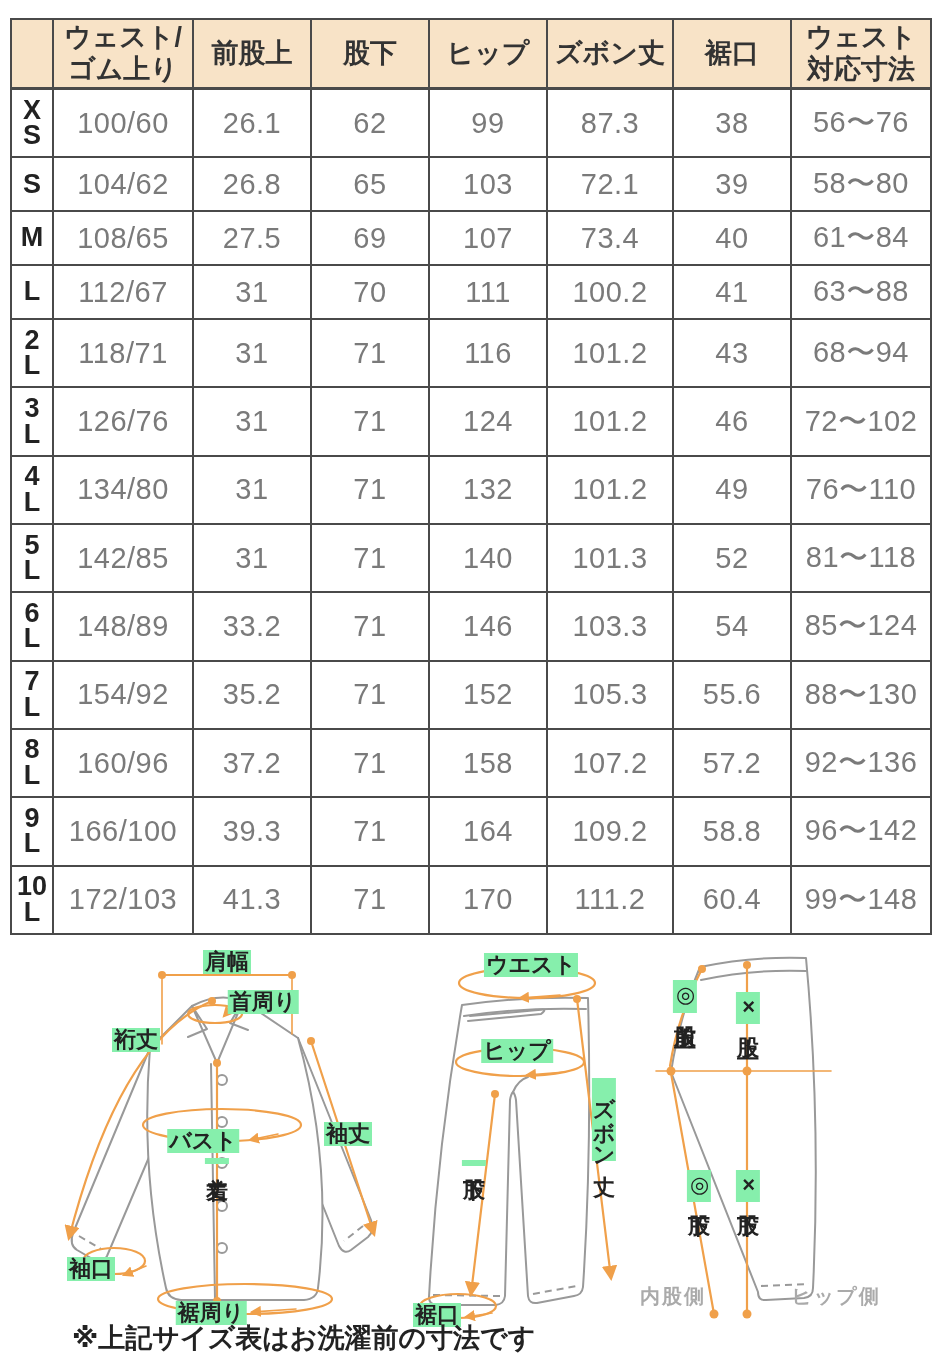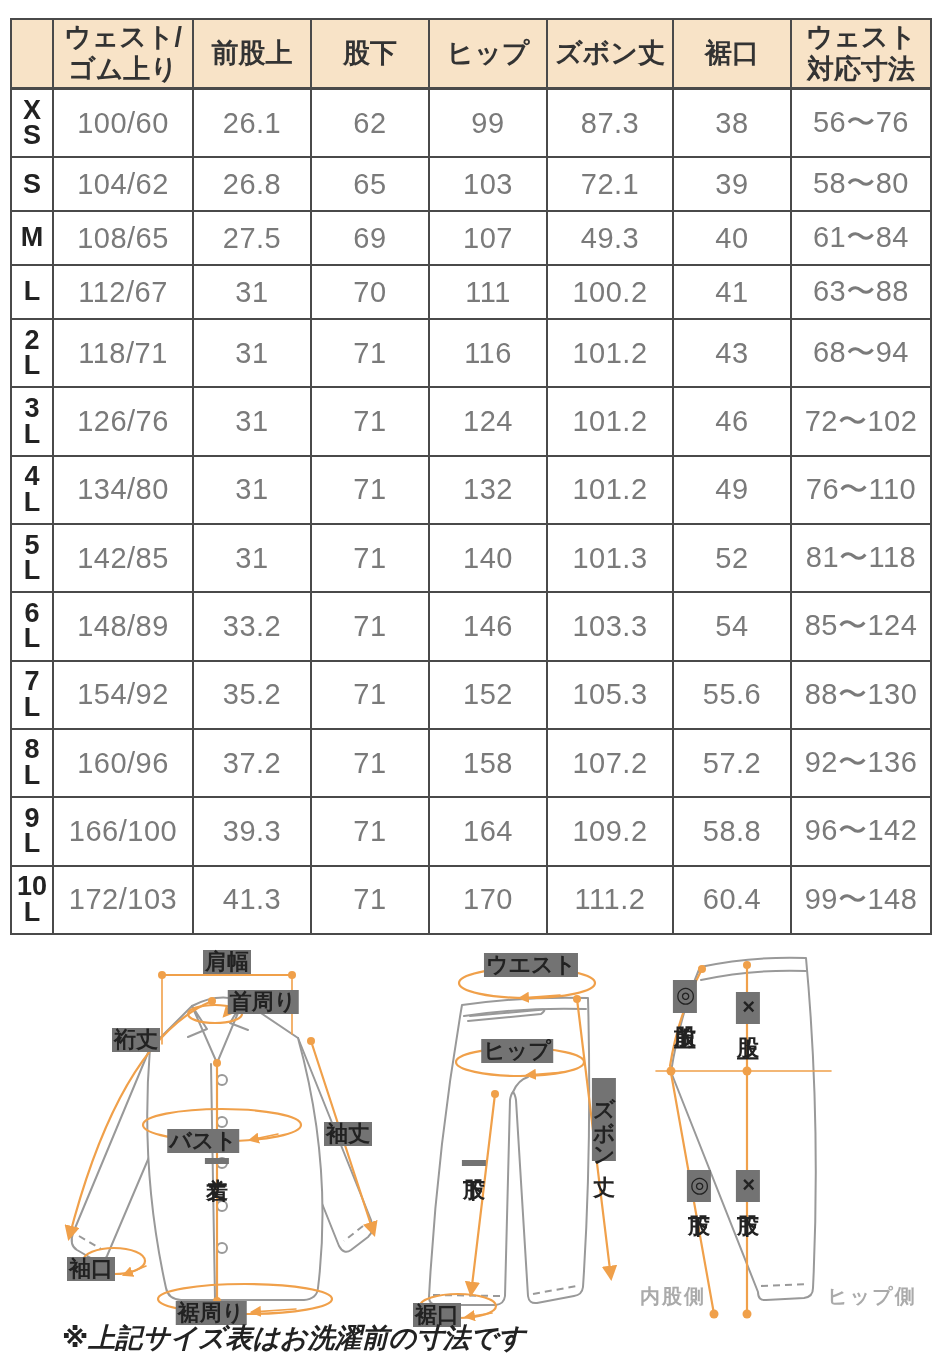--- a/index.html
+++ b/index.html
@@ -22,33 +22,33 @@
   .outline{fill:#fff;stroke:var(--garment-outline,#999);stroke-width:2;stroke-linejoin:round;stroke-linecap:round;}
   .oline{fill:none;stroke:var(--garment-outline,#999);stroke-width:2;stroke-linejoin:round;stroke-linecap:round;}
   .dashedline{fill:none;stroke:var(--garment-outline,#999);stroke-width:2;stroke-dasharray:7 5;}
   .ann{fill:none;stroke:var(--annotation-orange,#f0a04a);stroke-width:2.2;stroke-linecap:round;}
   .thin{stroke-width:1.6;}
   .dot{fill:var(--annotation-orange,#f0a04a);stroke:none;}
   .arrfill{fill:var(--annotation-orange,#f0a04a);}
 
   
   .lbl{position:absolute;transform:translateX(-50%);font-weight:700;font-size:22px;
-       color:var(--label-text,#222);background:#737373;line-height:1.1;white-space:nowrap;padding:0 2px;}
+       color:var(--label-text,#222);background:#86efac;line-height:1.1;white-space:nowrap;padding:0 2px;}
   .v{writing-mode:vertical-rl;text-orientation:upright;letter-spacing:1px;padding:2px 0;}
   .graylbl{color:var(--side-label-gray,#aaa);font-size:20px;letter-spacing:2px;background:transparent;}
 
   .s1{left:227px;top:950px;}  .s2{left:263px;top:990px;}  .s3{left:136px;top:1028px;}
   .s4{left:203px;top:1129px;} .s5{left:348px;top:1122px;} .s6{left:217px;top:1158px;}
   .s7{left:91px;top:1257px;}  .s8{left:211px;top:1301px;text-align:right;}
   .p1{left:531px;top:953px;}  .p2{left:517px;top:1039px;} .p3{left:604px;top:1078px;}
   .p4{left:474px;top:1160px;} .p5{left:437px;top:1303px;}
   .q1{left:685px;top:980px;}  .q2{left:748px;top:992px;}  .q3{left:699px;top:1170px;}
-  .q4{left:748px;top:1170px;} .q5{left:673px;top:1285px;} .q6{left:872px;top:1285px;}
-
-  .note{position:absolute;left:62px;top:1320px;font-size:27px;font-weight:700;color:var(--label-text,#222);font-style:italic;}
+  .q4{left:748px;top:1170px;} .q5{left:673px;top:1285px;} .q6{left:836px;top:1285px;}
+
+  .note{position:absolute;left:72px;top:1320px;font-size:27px;font-weight:700;color:var(--label-text,#222);}
 </style>
 </head>
 <body>
 
 <div class="page">
 
   <table class="size-table">
     <colgroup>
       <col style="width:42px">
         <col style="width:140px">
@@ -94,21 +94,21 @@
           <td>72.1</td>
           <td>39</td>
           <td>58〜80</td>
         </tr>
         <tr>
           <th>M</th>
           <td>108/65</td>
           <td>27.5</td>
           <td>69</td>
           <td>107</td>
-          <td>49.3</td>
+          <td>73.4</td>
           <td>40</td>
           <td>61〜84</td>
         </tr>
         <tr>
           <th>L</th>
           <td>112/67</td>
           <td>31</td>
           <td>70</td>
           <td>111</td>
           <td>100.2</td>

